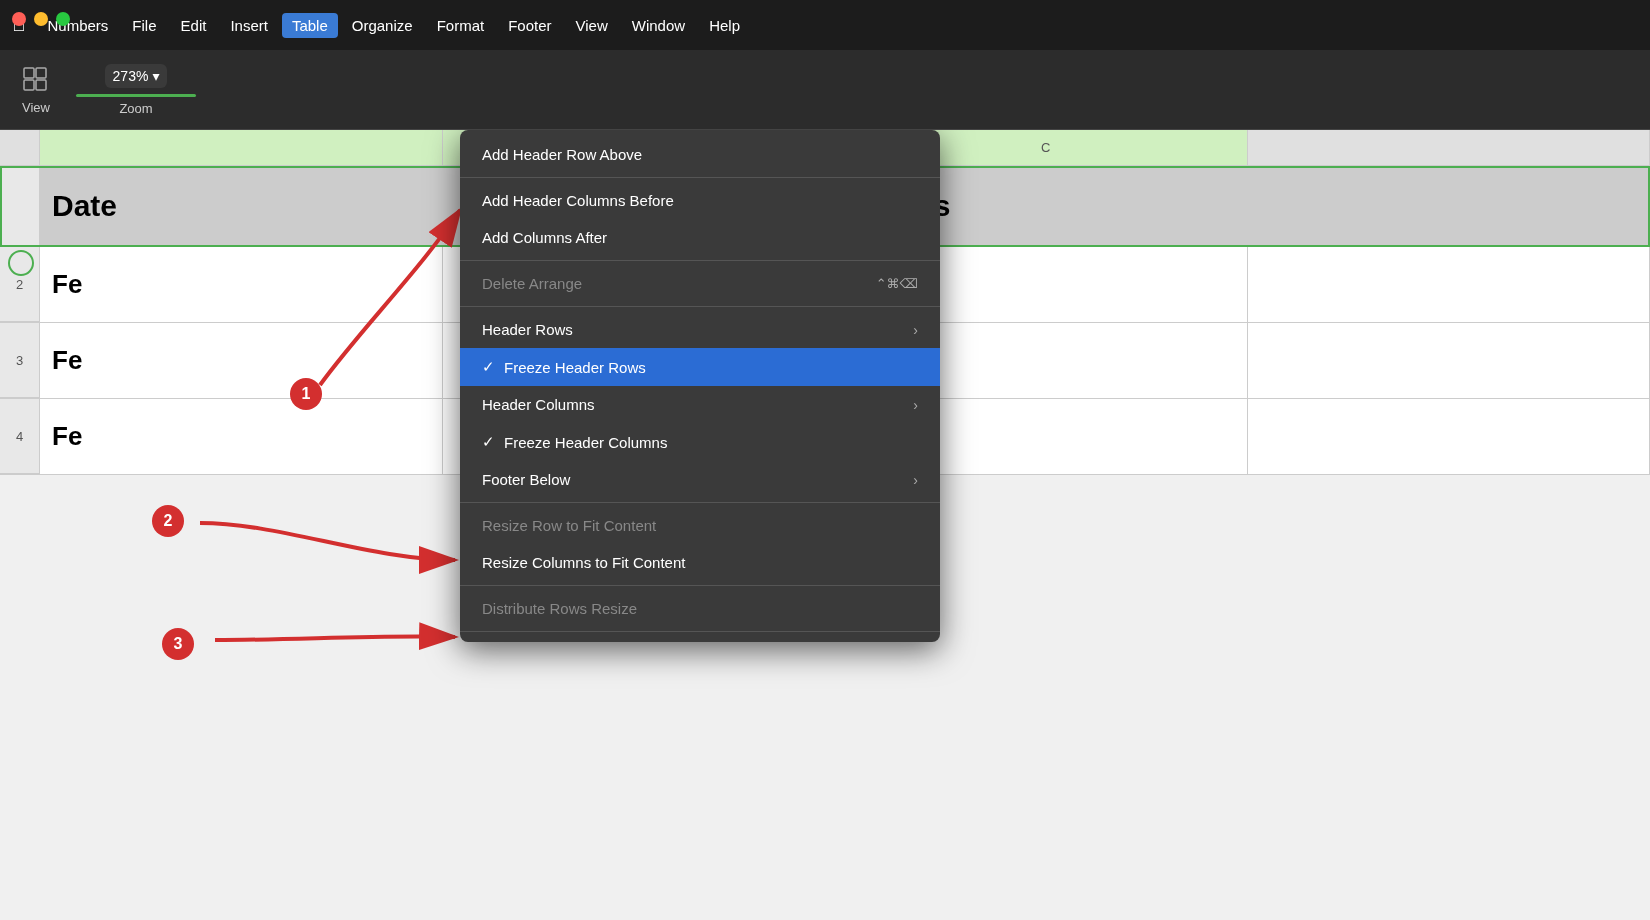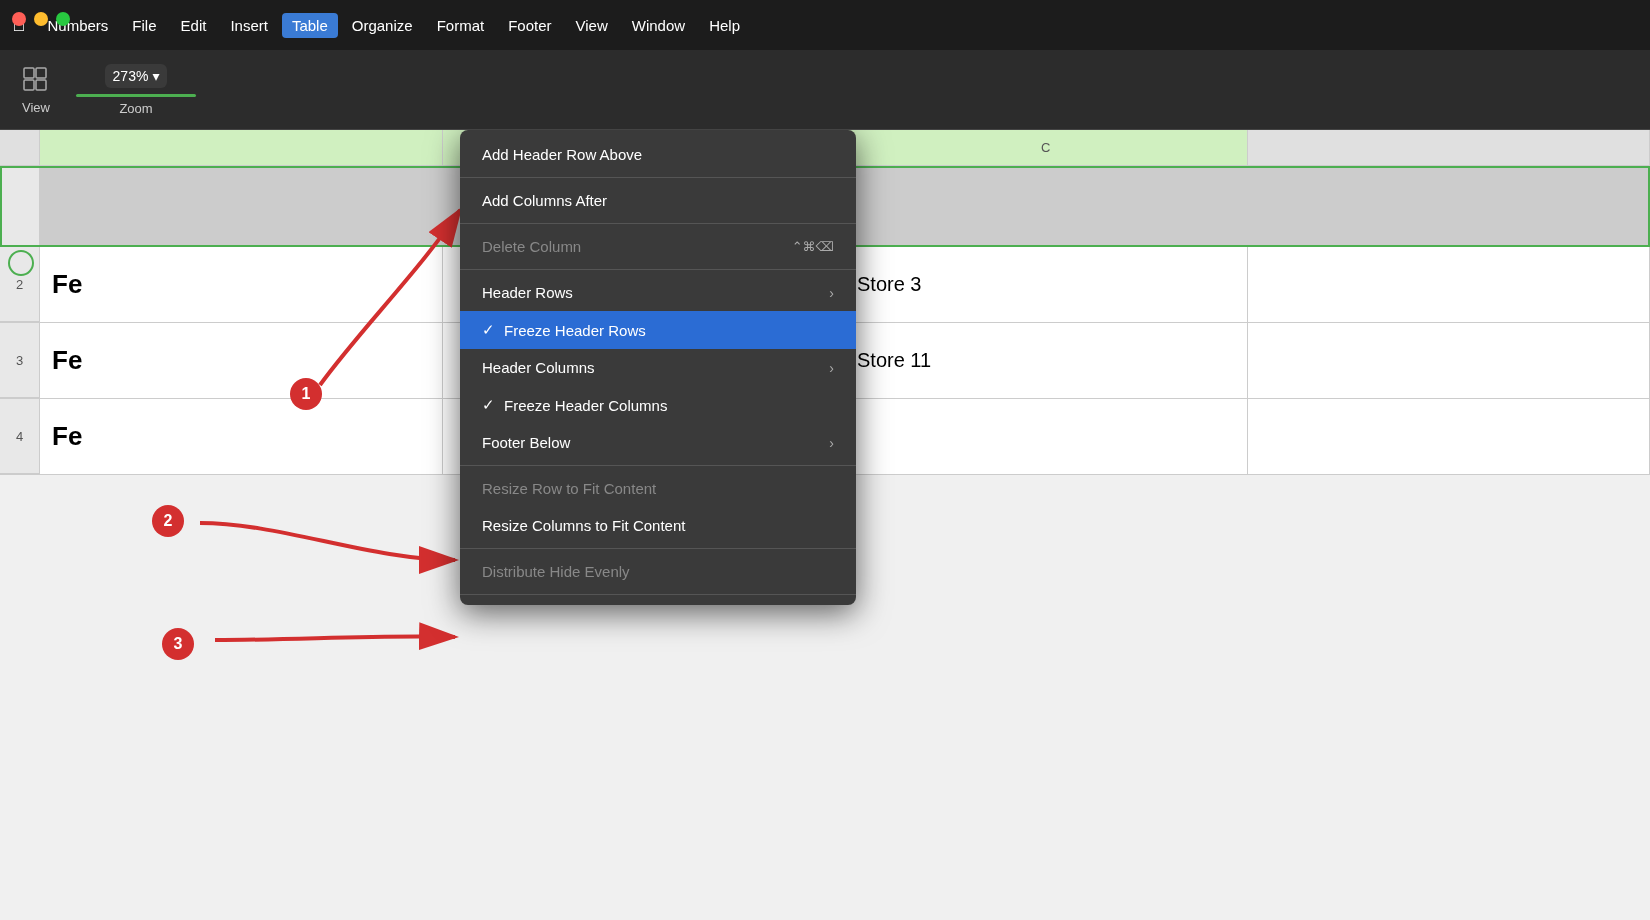--- a/index.html
+++ b/index.html
@@ -138,21 +138,21 @@
       font-weight: bold;
       position: absolute;
       z-index: 20;
     }
 
     
     .dropdown-menu {
       position: absolute;
       top: 0;
       left: 460px;
-      width: 396px;
+      width: 480px;
       background: #3a3a3a;
       border-radius: 8px;
       box-shadow: 0 8px 32px rgba(0,0,0,0.6);
       z-index: 50;
       padding: 6px 0;
       color: #fff;
     }
     .dropdown-item {
       padding: 10px 22px;
       font-size: 15px;
@@ -244,20 +244,21 @@
     <div style="display:flex; height:36px; background:#e0e0e0; border-bottom:1px solid #ccc;">
       <div style="width:40px; min-width:40px; background:#e0e0e0; border-right:1px solid #ccc;"></div>
       <div style="flex:1; display:flex; align-items:center; justify-content:center; background:#d0f0c0; border-right:1px solid #ccc; font-size:13px; color:#333;"></div>
       <div style="flex:1; display:flex; align-items:center; justify-content:center; background:#d0f0c0; border-right:1px solid #ccc; font-size:13px; color:#333;"></div>
       <div style="flex:1; display:flex; align-items:center; justify-content:center; background:#d0f0c0; border-right:1px solid #ccc; font-size:13px; color:#555;">C</div>
       <div style="flex:1; display:flex; align-items:center; justify-content:center; background:#e0e0e0; border-right:1px solid #ccc; font-size:13px; color:#555;"></div>
     </div>
 
     <div style="display:flex; border-bottom:1px solid #ccc; outline:2px solid #4CAF50; outline-offset:-2px; position:relative;">
       <div class="row-number"></div>
+      <div style="flex:1; min-height:80px; padding:8px 12px; border-right:1px solid #ccc; background:#cccccc; display:flex; align-items:center; font-size:30px; font-weight:bold;">Date</div>
       <div style="flex:1; min-height:80px; padding:8px 12px; border-right:1px solid #ccc; background:#cccccc; display:flex; align-items:center;"></div>
       <div style="flex:1; min-height:80px; padding:8px 12px; border-right:1px solid #ccc; background:#cccccc; display:flex; align-items:center; font-size:30px; font-weight:bold;">Stores</div>
       <div style="flex:1; min-height:80px; padding:8px 12px; border-right:1px solid #ccc; background:#cccccc; display:flex; align-items:center;"></div>
     </div>
 
     <div style="display:flex; border-bottom:1px solid #ccc;">
       <div class="row-number">2</div>
       <div style="flex:1; min-height:75px; padding:8px 12px; border-right:1px solid #ccc; background:#fff; display:flex; align-items:center; font-size:26px; font-weight:bold;">Fe</div>
       <div style="flex:1; min-height:75px; padding:8px 12px; border-right:1px solid #ccc; background:#fff; display:flex; align-items:center;"></div>
       <div style="flex:1; min-height:75px; padding:8px 12px; border-right:1px solid #ccc; background:#fff; display:flex; align-items:center; font-size:20px;">Store 3</div>
@@ -306,27 +307,30 @@
     <div class="dropdown-menu">
 
       <div class="dropdown-item">
         <span>Add Header Row Above</span>
         <span class="shortcut"></span>
       </div>
 
       <div class="dropdown-separator"></div>
 
       <div class="dropdown-item">
+        <span>Add Header Columns Before</span>
+      </div>
+      <div class="dropdown-item">
         <span>Add Columns After</span>
       </div>
 
       <div class="dropdown-separator"></div>
 
       <div class="dropdown-item disabled">
-        <span>Delete Column</span>
+        <span>Delete Arrange</span>
         <span class="shortcut">⌃⌘⌫</span>
       </div>
 
       <div class="dropdown-separator"></div>
 
       <div class="dropdown-item">
         <span>Header Rows</span>
         <span class="arrow-right">›</span>
       </div>
 
@@ -359,21 +363,21 @@
       <div class="dropdown-item disabled">
         <span>Resize Row to Fit Content</span>
       </div>
       <div class="dropdown-item">
         <span>Resize Columns to Fit Content</span>
       </div>
 
       <div class="dropdown-separator"></div>
 
       <div class="dropdown-item disabled">
-        <span>Distribute Hide Evenly</span>
+        <span>Distribute Rows Resize</span>
       </div>
 
       <div class="dropdown-separator"></div>
 
 
     </div>
 
   </div>
 </div>
 

